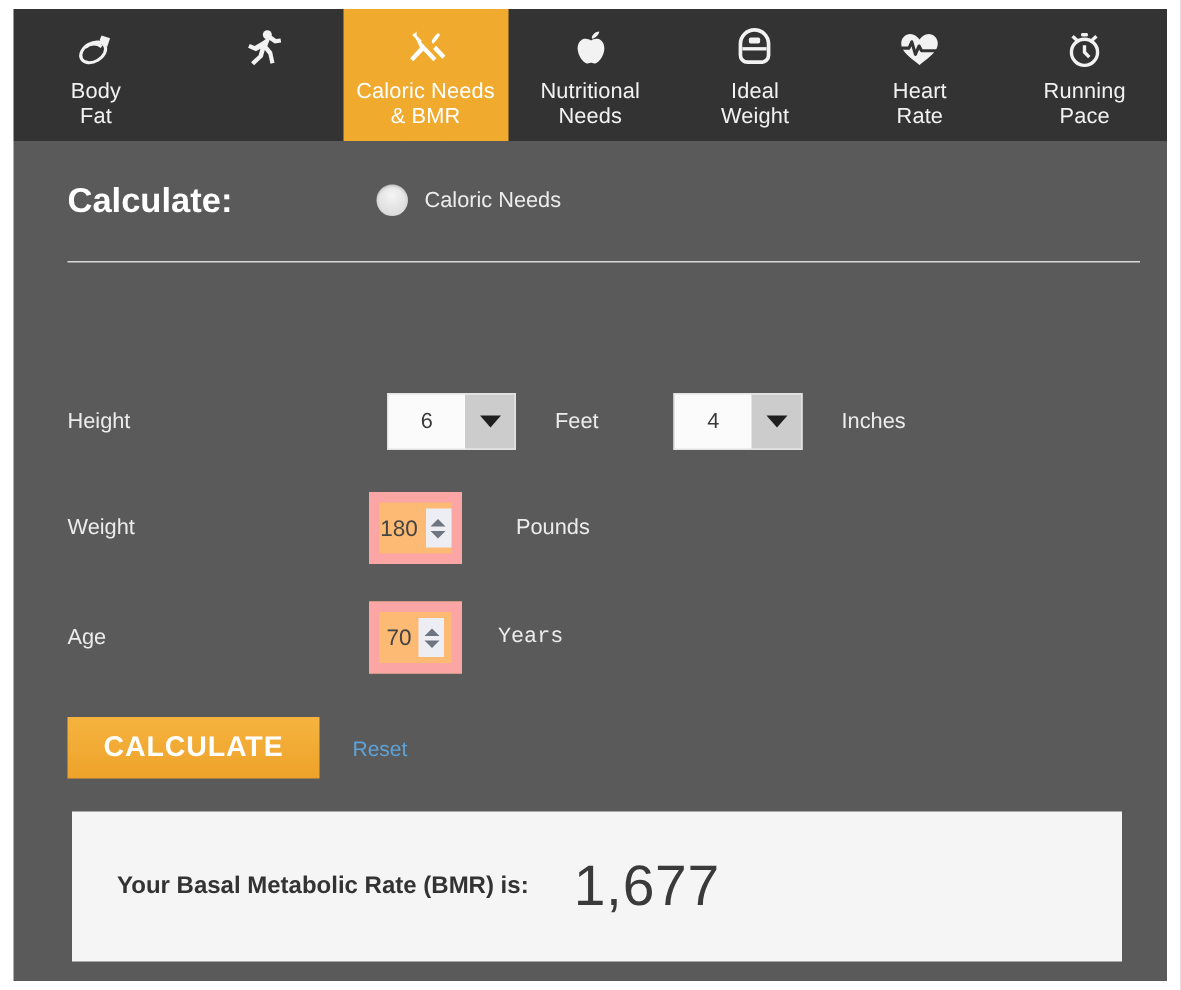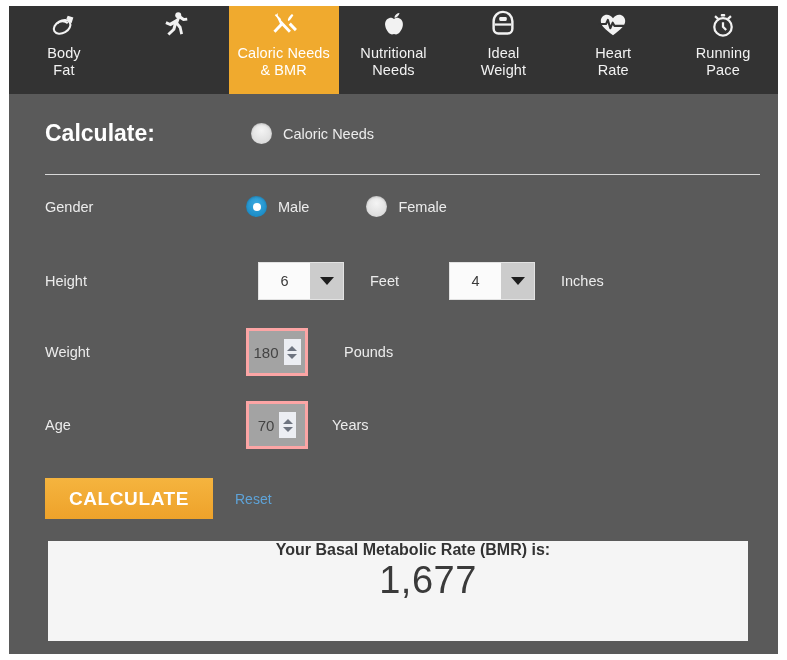--- a/index.html
+++ b/index.html
@@ -27,21 +27,21 @@
     display: flex;
     align-items: stretch;
   }
   .tab {
     flex: 1 1 0;
     position: relative;
     display: flex;
     flex-direction: column;
     align-items: center;
     justify-content: flex-start;
-    padding-top: 2px;
+    padding-top: 10px;
     color: #f2f2f2;
     cursor: pointer;
     user-select: none;
   }
   .tab .tab-icon {
     height: 34px;
     display: flex;
     align-items: center;
     justify-content: center;
   }
@@ -191,22 +191,22 @@
     width: 0; height: 0;
     border-left: 7px solid transparent;
     border-right: 7px solid transparent;
     border-top: 8px solid #1e1e1e;
   }
   .select.inches { margin-left: 0; }
 
   
   .numfield {
     width: 62px; height: 48px;
-    background: #a3a3a3;
-    border: 3px solid #fca5a5;
+    background: #fdba74;
+    border: 7px solid #fca5a5;
     display: flex;
     align-items: center;
     justify-content: center;
     flex: 0 0 auto;
   }
   .numfield .num-val {
     font-size: 15px;
     color: #444444;
     padding-right: 2px;
   }
@@ -258,21 +258,20 @@
 
   
   .result {
     position: absolute;
     left: 39px; top: 447px;
     width: 700px; height: 100px;
     background: #f5f5f5;
     display: flex;
     align-items: center;
     padding-left: 30px;
-    flex-direction: column;
   }
   .result-label {
     font-size: 16px;
     font-weight: bold;
     color: #333333;
   }
   .result-value {
     margin-left: 30px;
     font-size: 38px;
     color: #3a3a3a;
@@ -386,33 +385,20 @@
 
       <div class="calc-opt">
         <span class="radio"></span>
         <span class="calc-opt-label">Caloric Needs</span>
       </div>
 
     </div>
 
     <div class="divider"></div>
 
-    <div class="form-row" id="row-gender">
-      <span class="row-label">Gender</span>
-
-      <span class="gender-opt">
-        <span class="radio on"></span>
-        <span class="gender-label">Male</span>
-      </span>
-
-      <span class="gender-opt second">
-        <span class="radio"></span>
-        <span class="gender-label">Female</span>
-      </span>
-    </div>
 
     <div class="form-row" id="row-height">
       <span class="row-label">Height</span>
 
       <span class="select">
         <span class="sel-value">6</span>
         <span class="sel-arrow">
             <i></i>
           </span>
       </span>
@@ -441,21 +427,21 @@
 
     <div class="form-row" id="row-age">
       <span class="row-label">Age</span>
       <span class="numfield">
         <span class="num-val">70</span>
         <span class="spin">
           <i class="up"></i>
             <i class="down"></i>
         </span>
       </span>
-      <span class="unit-label" style="margin-left:24px;">Years</span>
+      <span class="unit-label" style="margin-left:24px;font-family:Liberation Mono, monospace;">Years</span>
     </div>
 
     <div class="actions">
       <button class="btn-calculate">CALCULATE</button>
       <a class="link-reset">Reset</a>
     </div>
 
     <div class="result">
       <span class="result-label">Your Basal Metabolic Rate (BMR) is:</span>
       <span class="result-value">1,677</span>

